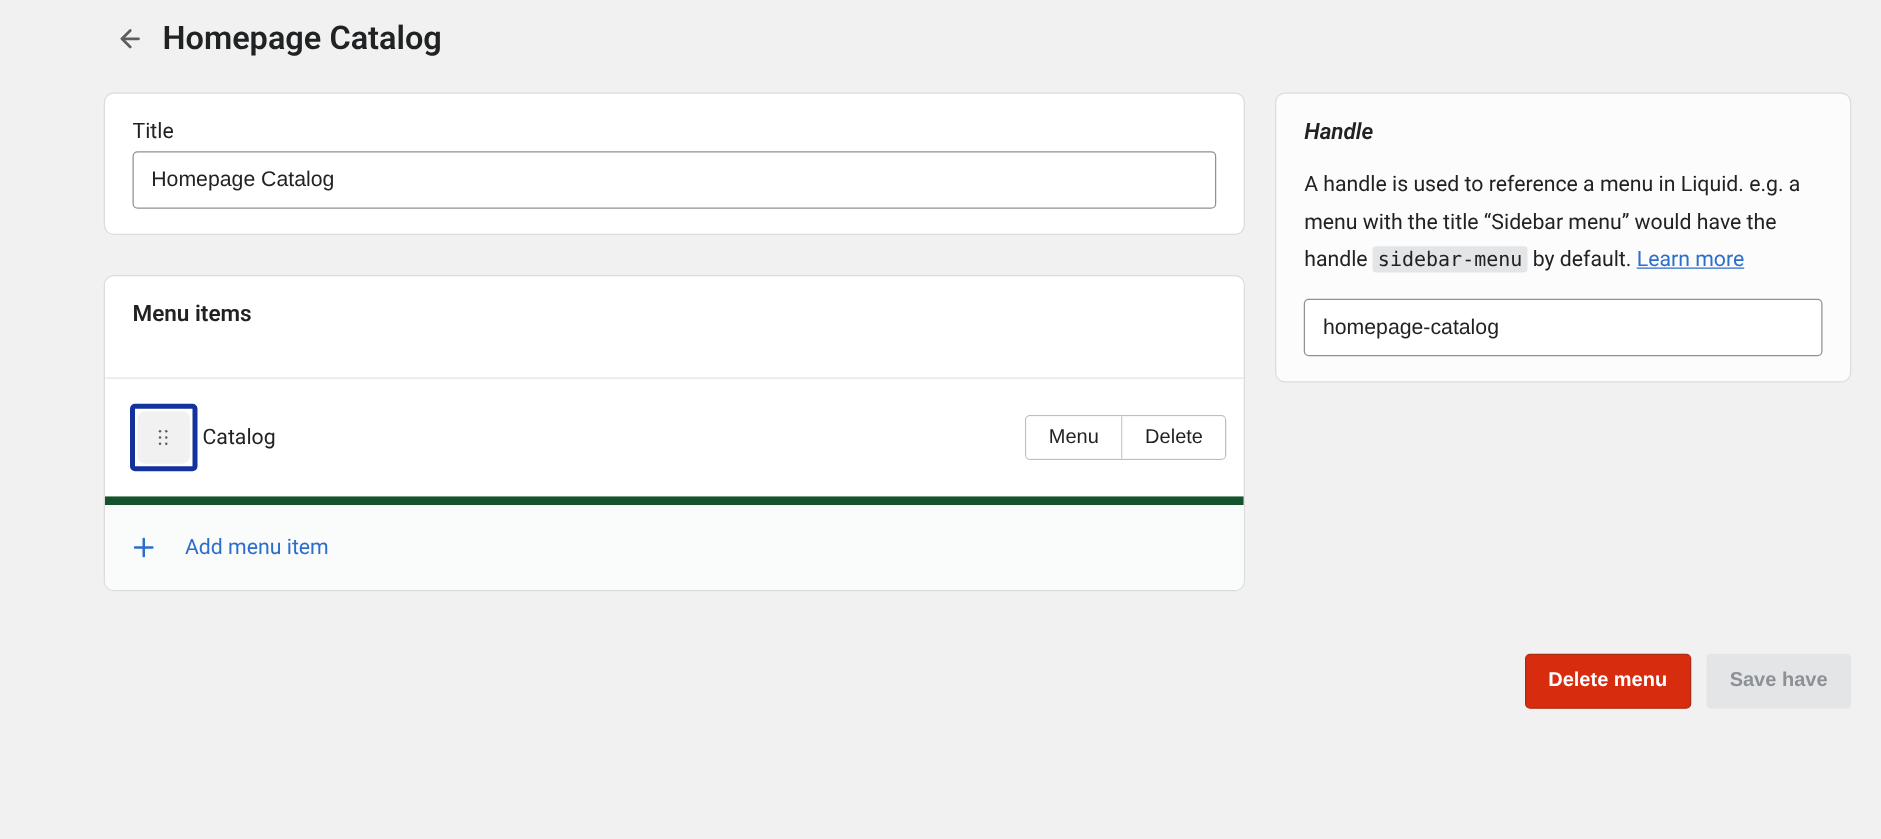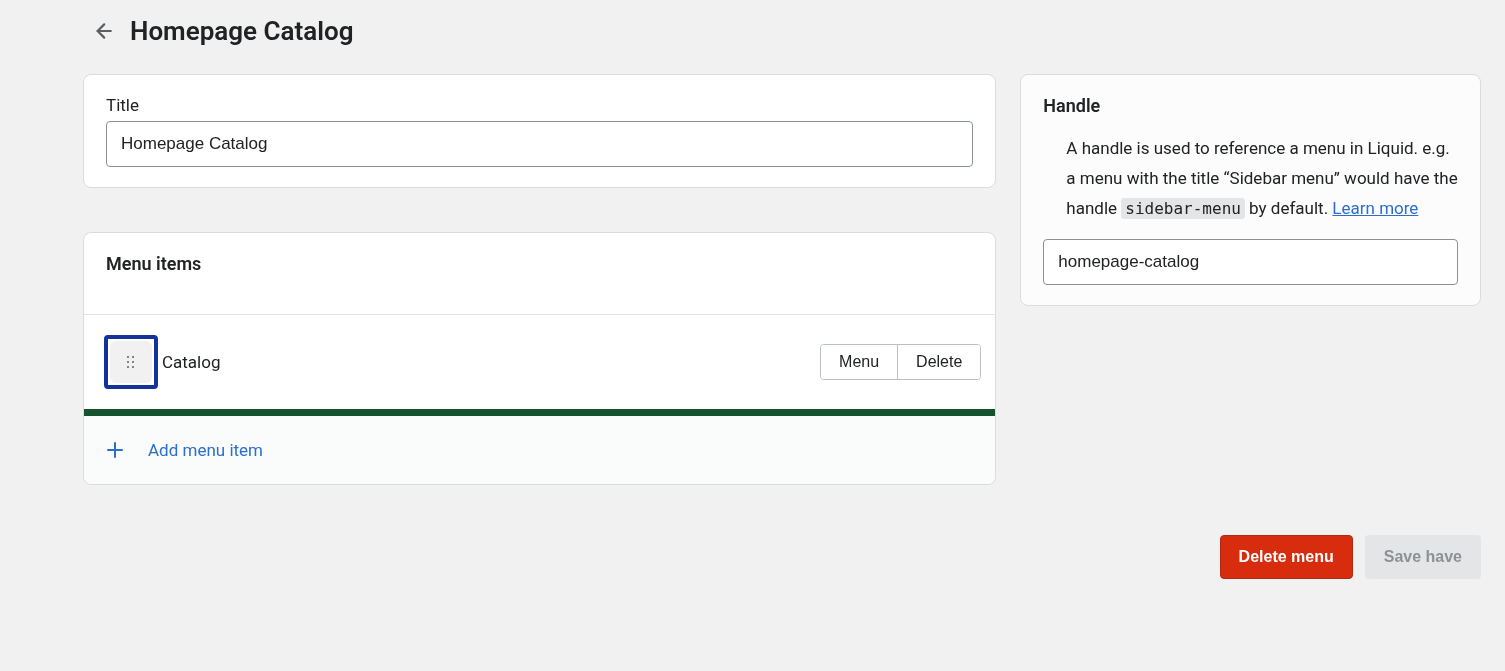--- a/index.html
+++ b/index.html
@@ -41,21 +41,21 @@
     }
     .content {
       display: flex;
       gap: 24px;
       padding: 0 24px 0 83px;
     }
     .main-col {
       width: 916px;
       display: flex;
       flex-direction: column;
-      gap: 44px;
+      gap: 32px;
     }
     .side-col {
       width: 462px;
     }
     .card {
       background: #fff;
       border: 1px solid #dcdcdc;
       border-radius: 8px;
       box-shadow: 0 0 0 0 rgba(0,0,0,0);
     }
@@ -171,21 +171,20 @@
     }
     .add-label {
       color: #2c6ecb;
       font-size: 17px;
     }
     .handle-desc {
       font-size: 17px;
       color: #202223;
       line-height: 1.75;
       margin-bottom: 16px;
-      margin-left: 23px;
     }
     .code {
       background: #e4e5e7;
       padding: 1px 4px;
       border-radius: 3px;
       font-family: ui-monospace, SFMono-Regular, "SF Mono", Consolas, monospace;
       font-size: 16px;
     }
     .link {
       color: #2c6ecb;
@@ -275,21 +274,21 @@
               </svg>
           </div>
           <span class="add-label">Add menu item</span>
         </div>
       </div>
     </div>
 
     <div class="side-col">
       <div class="card">
         <div class="card-section">
-          <div class="card-title" style="padding:0 0 18px 0;">Handle</div>
+          <div class="card-title" style="padding:0 0 18px 0;font-style:italic;">Handle</div>
           <p class="handle-desc">
             <span>A handle is used to reference a menu in Liquid. e.g. a menu with the title “Sidebar menu” would have the handle </span><span class="code">sidebar-menu</span><span> by default. </span><a class="link">Learn more</a>
           </p>
           <input class="input" type="text" value="homepage-catalog" style="">
         </div>
       </div>
     </div>
   </div>
 
   <div class="footer">

